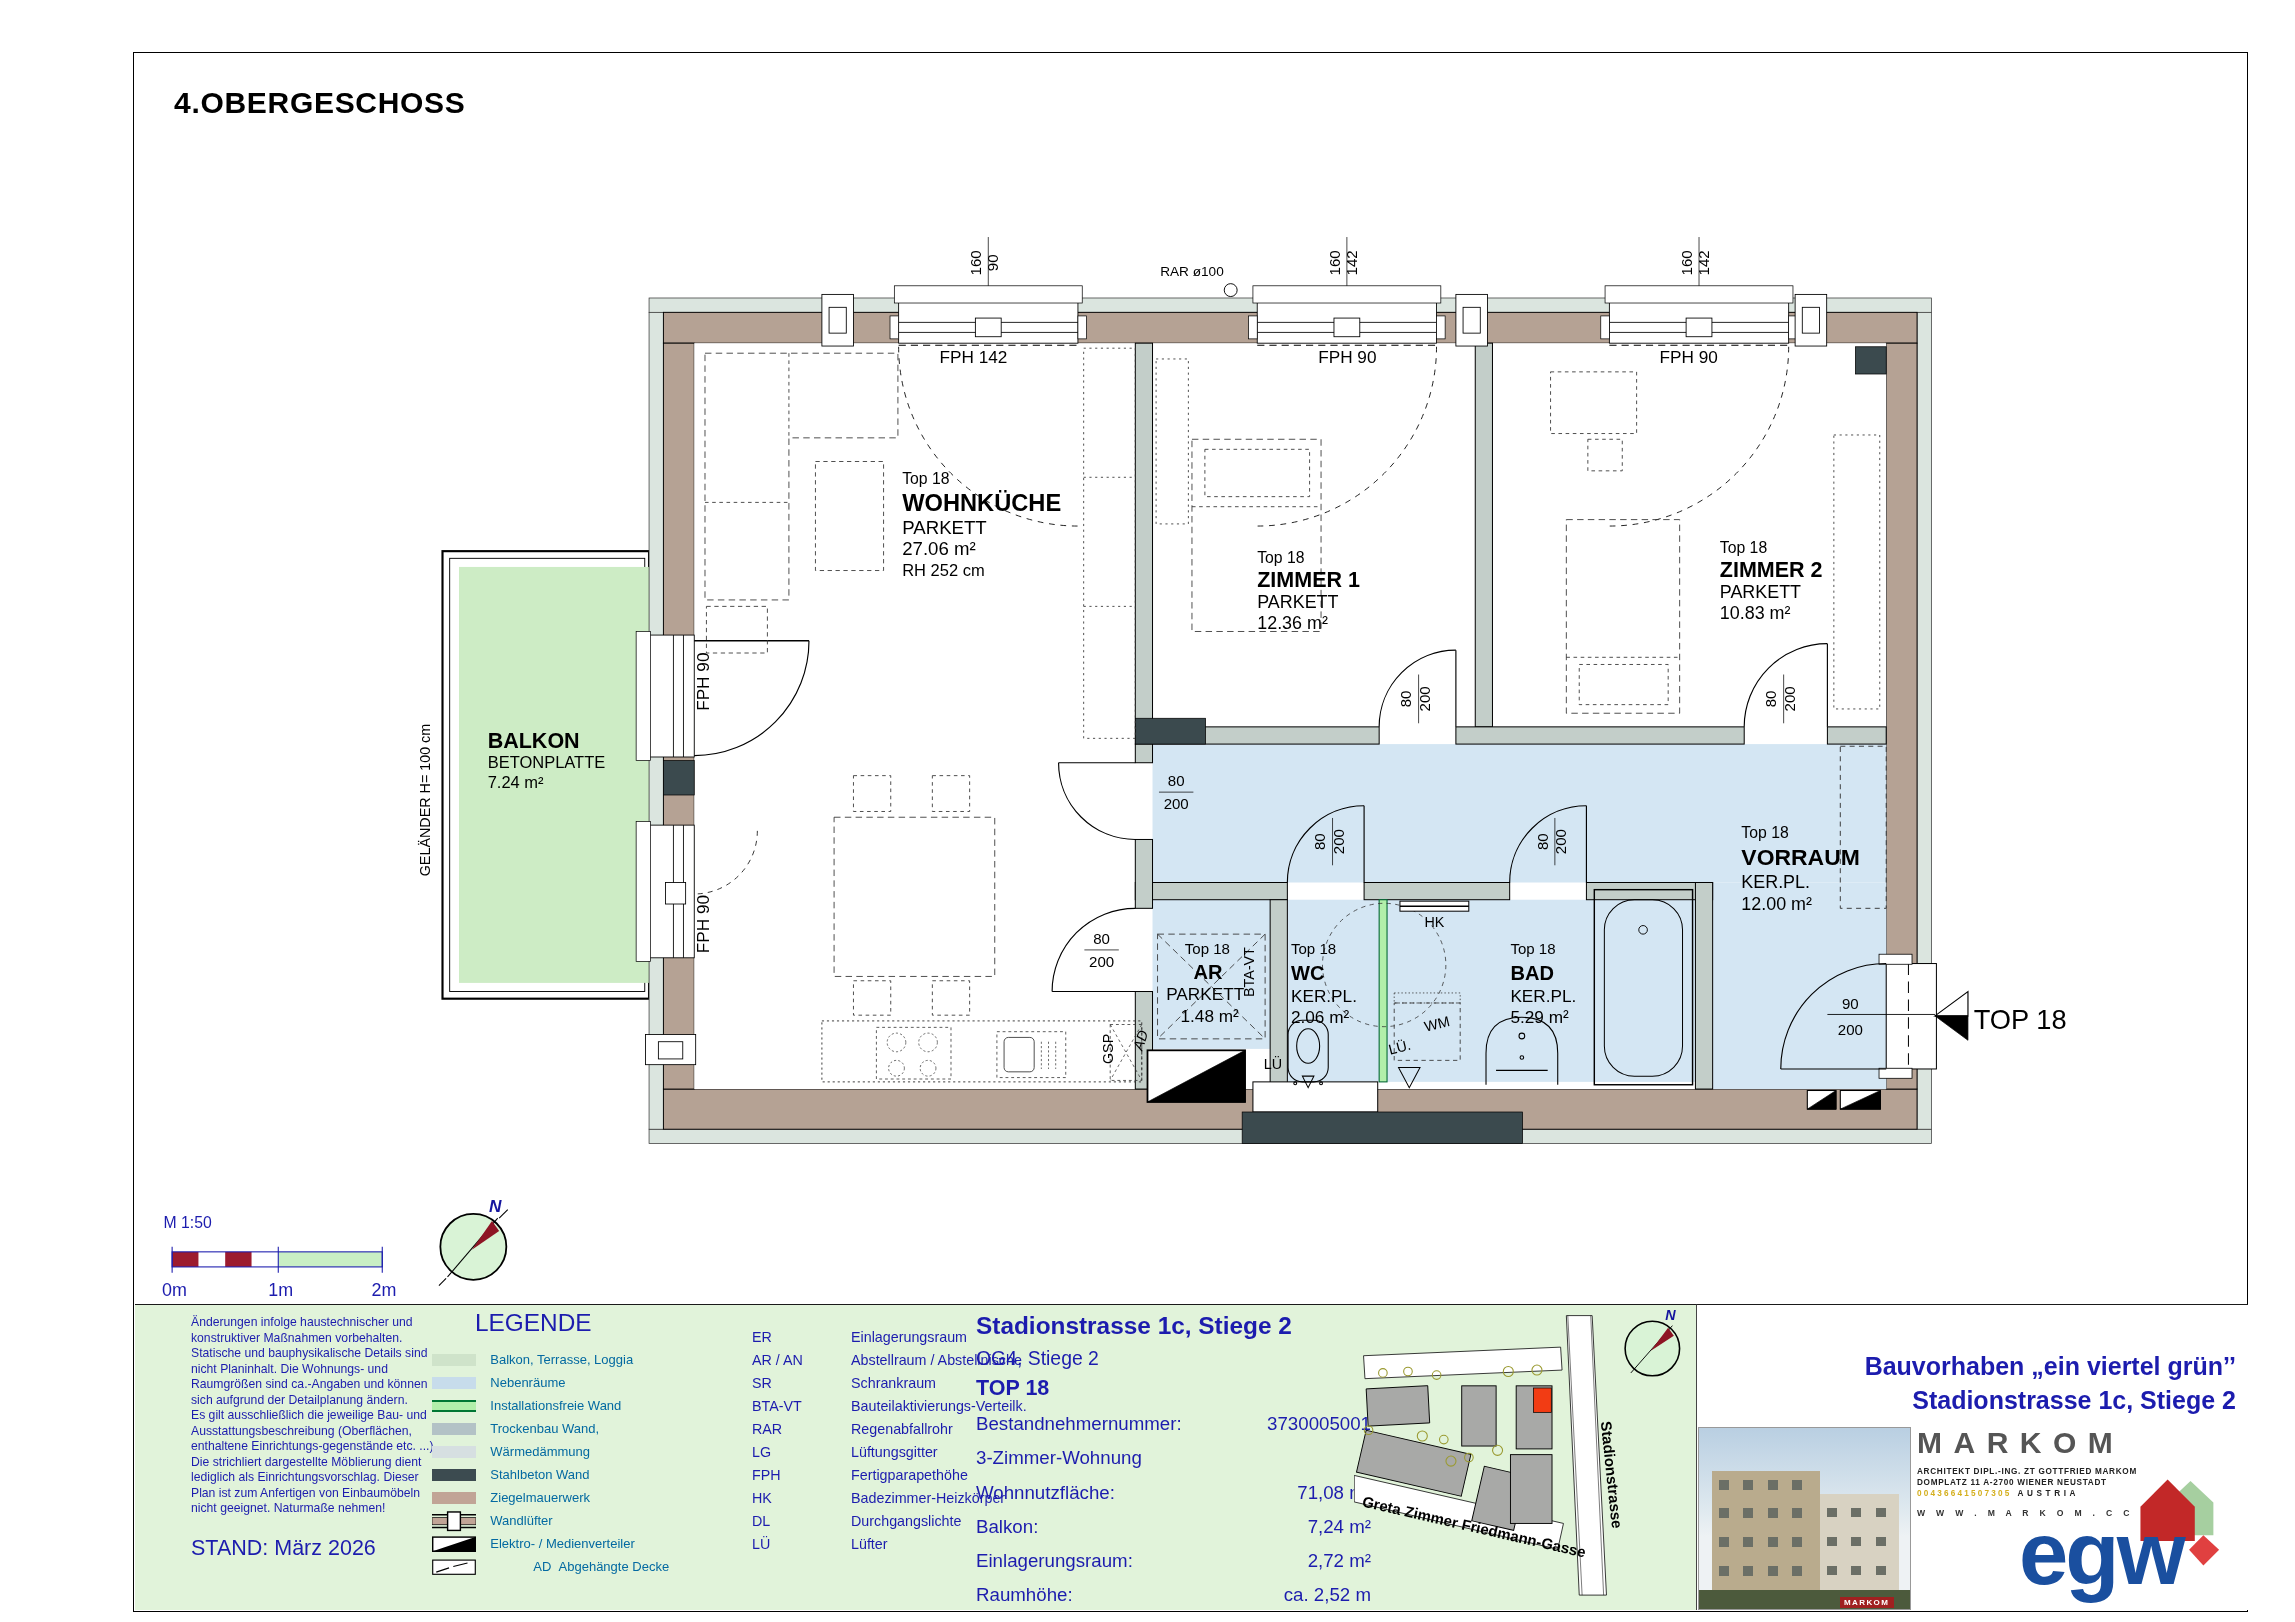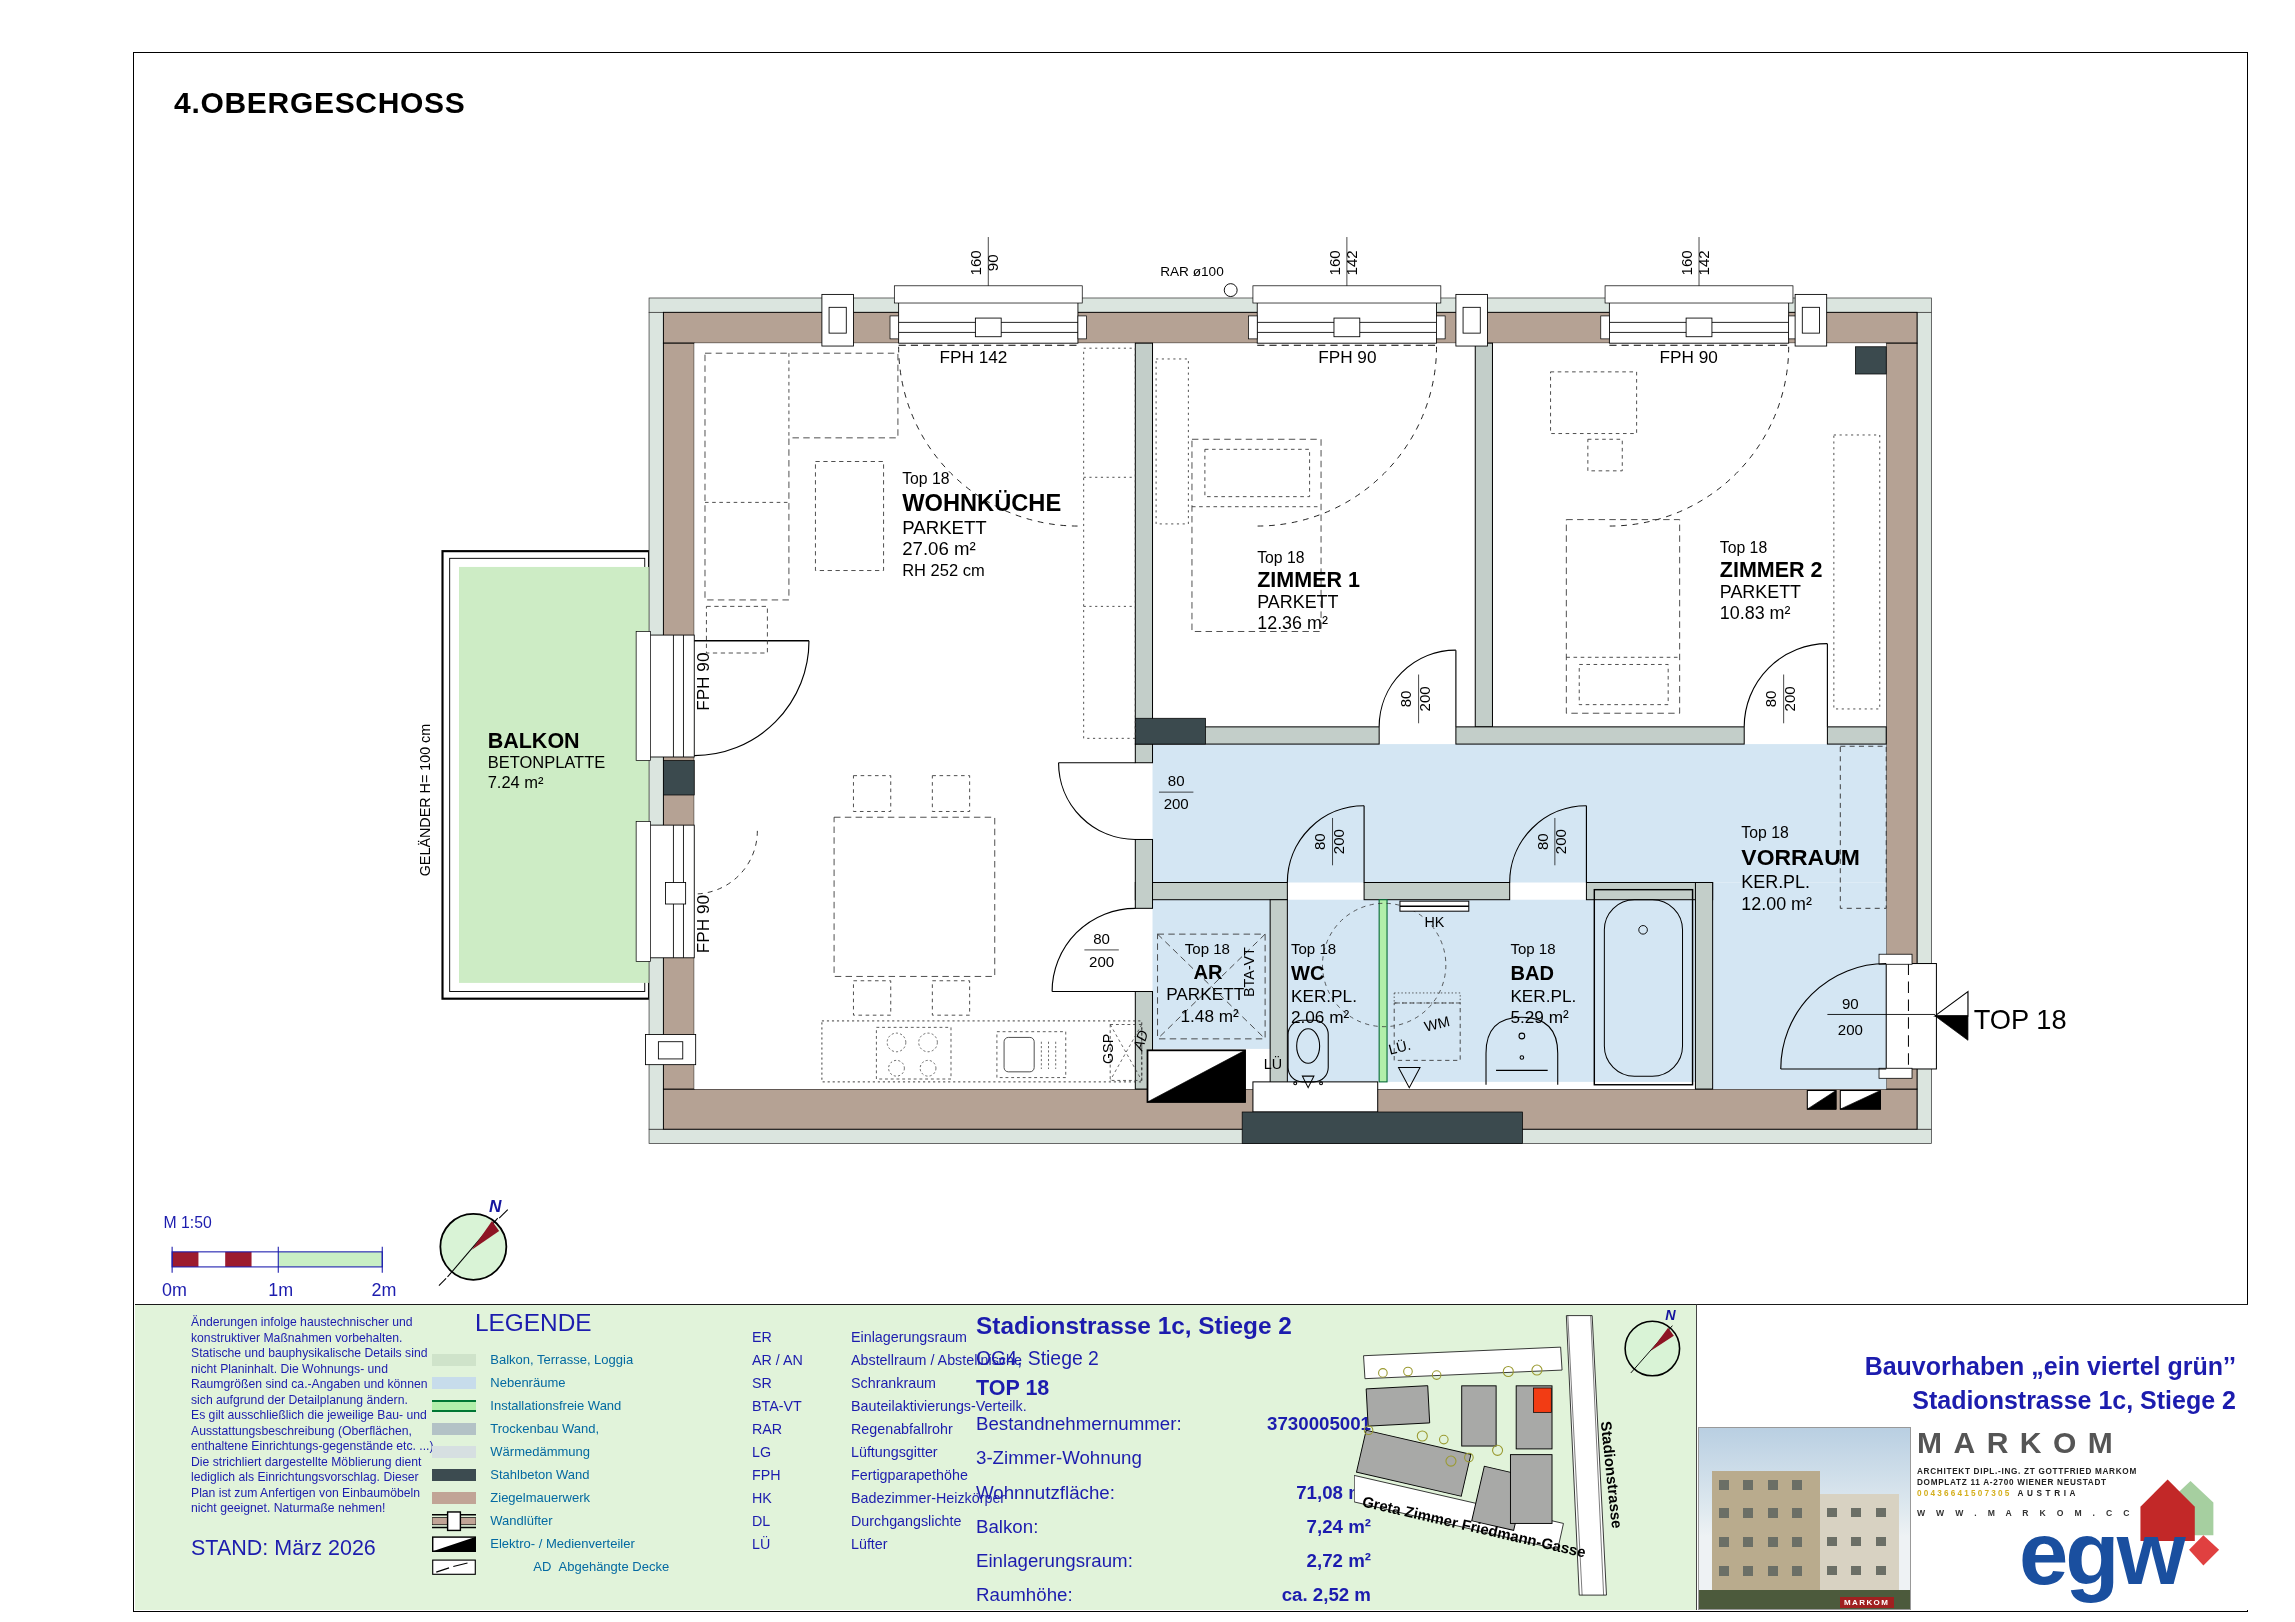--- a/index.html
+++ b/index.html
@@ -24,21 +24,21 @@
   .sw6{background:#3c4b50;} .sw7{background:#c1a496;}
   .swsvg{flex:0 0 44px;margin-right:14.3px;height:24.4px;}
   .ab-row{position:absolute;left:617px;height:21.5px;display:flex;font-size:14.3px;color:#1c1cae;}
   .ab-code{width:99px;flex:0 0 99px;}
   .ab-label{white-space:nowrap;}
   #info-block{left:841px;top:7.2px;width:395px;color:#1c1cae;}
   #info-title{font-size:24.4px;font-weight:bold;}
   #info-sub{font-size:19.4px;margin-top:7.2px;}
   #info-top{font-size:21.5px;font-weight:bold;margin-top:5.7px;}
   .info-row{display:flex;justify-content:space-between;font-size:18.7px;margin-top:12.2px;}
-  .info-val{font-weight:bold;}
+  .info-val{font-weight:normal;}
   
   #tb-plantype{left:0;top:0;width:539px;text-align:right;font-size:30px;font-weight:bold;color:#b01616;}
   #tb-lines{left:0;top:44px;width:539px;text-align:right;font-size:25px;font-weight:bold;color:#1c1cae;line-height:34px;}
   #photo{left:0.7px;top:122px;width:211px;height:181px;background:linear-gradient(#b9cfe2 0%,#dfe9ef 45%,#eef2f4 60%);overflow:hidden;border:0.7px solid #999;}
   .ph-bld{position:absolute;background:#cfc4a6;}
   .ph-win{position:absolute;background:
      repeating-linear-gradient(90deg,#6b6f66 0 10px,transparent 10px 24.4px);}
   #markom{left:220px;top:121px;width:316px;color:#4a4a4a;}
   #markom-name{font-size:30px;font-weight:bold;letter-spacing:11.5px;color:#555;}
   .mk-line{font-size:8.2px;font-weight:bold;color:#222;letter-spacing:0.7px;margin-top:2.2px;white-space:nowrap;}

